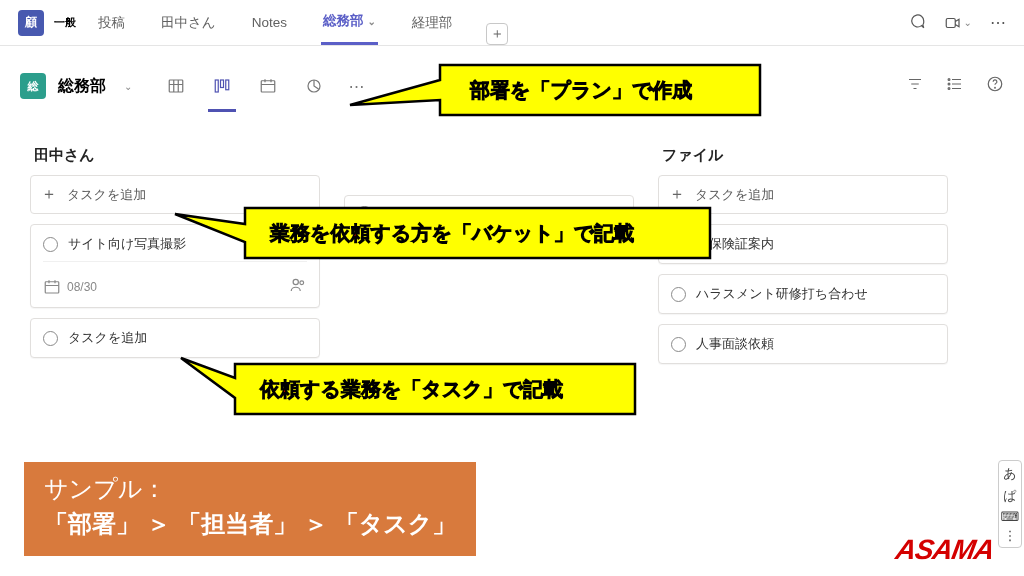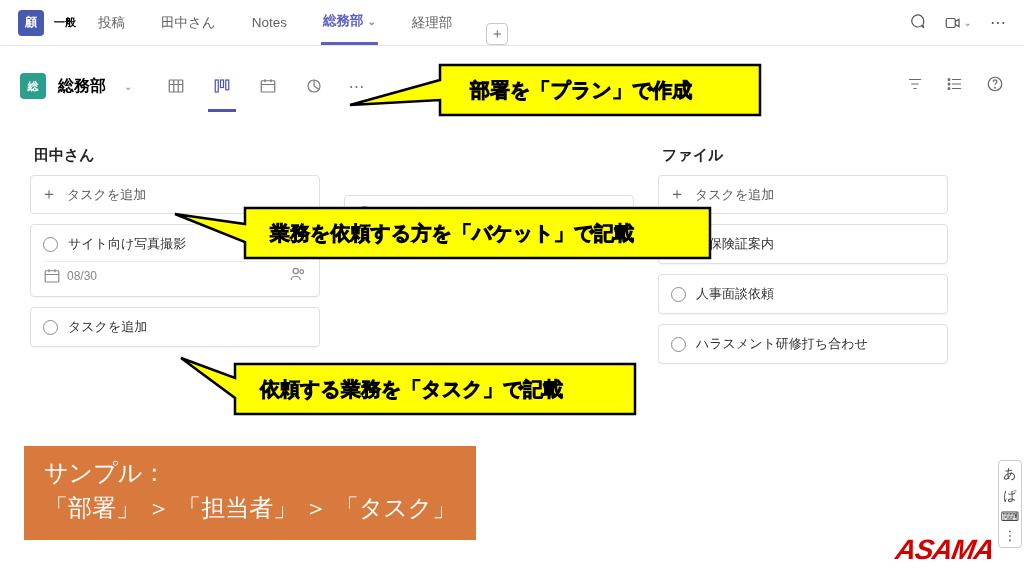--- a/index.html
+++ b/index.html
@@ -29,26 +29,26 @@
 
   
   .board { display: flex; gap: 24px; margin-top: 38px; padding: 0 10px; }
   .bucket { width: 290px; display: flex; flex-direction: column; gap: 10px; }
   .bucket-title { font-size: 15px; font-weight: 700; color: #242424; padding-left: 4px; }
   .add-task { display: flex; align-items: center; gap: 10px; background: #fff; border: 1px solid #e1dfdd; border-radius: 4px; padding: 8px 10px; color: #5b5b5b; font-size: 13px; }
   .plus { font-size: 16px; color: #666; }
   .card { background: #fff; border: 1px solid #e1dfdd; border-radius: 4px; padding: 10px 12px; display: flex; flex-direction: column; gap: 8px; font-size: 13px; color: #333; box-shadow: 0 1px 1px rgba(0,0,0,.04); }
   .card-row { display: flex; align-items: center; gap: 10px; }
   .radio { width: 15px; height: 15px; border: 1.6px solid #8a8a8a; border-radius: 50%; flex-shrink: 0; }
-  .card-sub { display: flex; align-items: center; justify-content: space-between; color: #888; font-size: 12px; padding-top: 3px; border-top: 1px solid #f0f0f0; }
+  .card-sub { display: flex; align-items: center; justify-content: space-between; color: #888; font-size: 12px; padding-top: 14px; border-top: 1px solid #f0f0f0; }
   .card-sub .cal { display: flex; align-items: center; gap: 6px; }
 
   
-  .sample { position: absolute; left: 24px; bottom: 36px; background: #d87a3d; color: #fff; padding: 10px 20px 14px 20px; font-size: 24px; line-height: 1.45; }
-  .sample .l2 { font-weight: 400; text-align: right; }
+  .sample { position: absolute; left: 24px; bottom: 20px; background: #d87a3d; color: #fff; padding: 10px 20px 14px 20px; font-size: 24px; line-height: 1.45; }
+  .sample .l2 { font-weight: 700; text-align: right; }
 
   
   .logo { position: absolute; right: 30px; bottom: 10px; font-family: Arial, sans-serif; font-weight: 900; font-style: italic; font-size: 28px; color: #d40000; letter-spacing: -1px; transform: skewX(-10deg); }
 
   
   .ime { position: absolute; right: 2px; top: 460px; width: 24px; background: #fff; border: 1px solid #ccc; border-radius: 4px; display: flex; flex-direction: column; align-items: center; gap: 4px; padding: 4px 0; font-size: 13px; color: #444; }
 
   
   svg { width: 18px; height: 18px; stroke: currentColor; fill: none; stroke-width: 1.6; }
 
@@ -196,27 +196,27 @@
       </div>
       <div class="card">
         <div class="card-row">
           <span class="radio"></span>
           <span>康保険証案内</span>
         </div>
       </div>
       <div class="card">
         <div class="card-row">
           <span class="radio"></span>
+          <span>ハラスメント研修打ち合わせ</span>
+        </div>
+      </div>
+      <div class="card">
+        <div class="card-row">
+          <span class="radio"></span>
           <span>人事面談依頼</span>
-        </div>
-      </div>
-      <div class="card">
-        <div class="card-row">
-          <span class="radio"></span>
-          <span>ハラスメント研修打ち合わせ</span>
         </div>
       </div>
     </div>
 
   </div>
 </div>
 
 <svg class="callout-svg" style="left:340px; top:60px;" width="430" height="70">
   <polygon class="callout-shape" points="100,5 420,5 420,55 100,55 100,40 10,45 100,20"></polygon>
   <text x="130" y="37">部署を「プラン」で作成</text>

